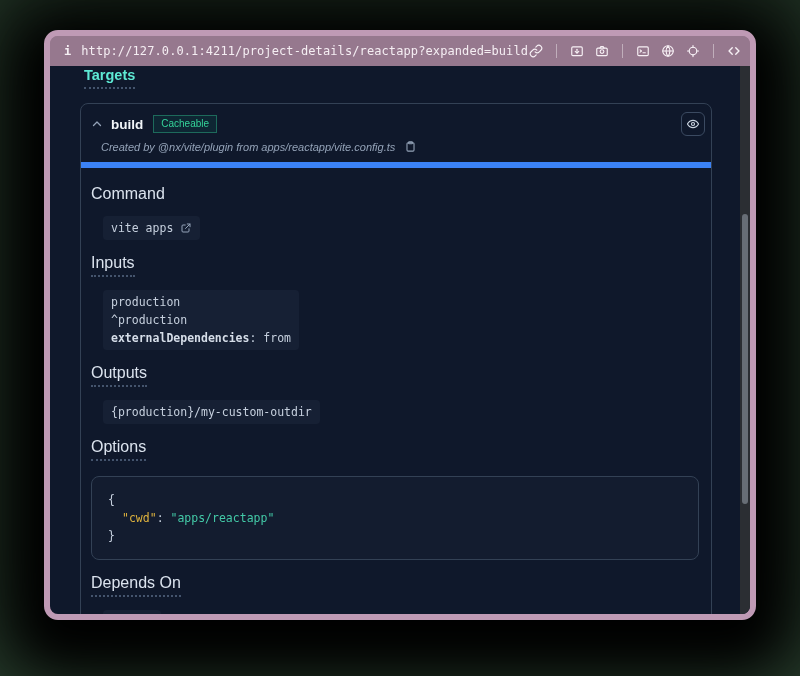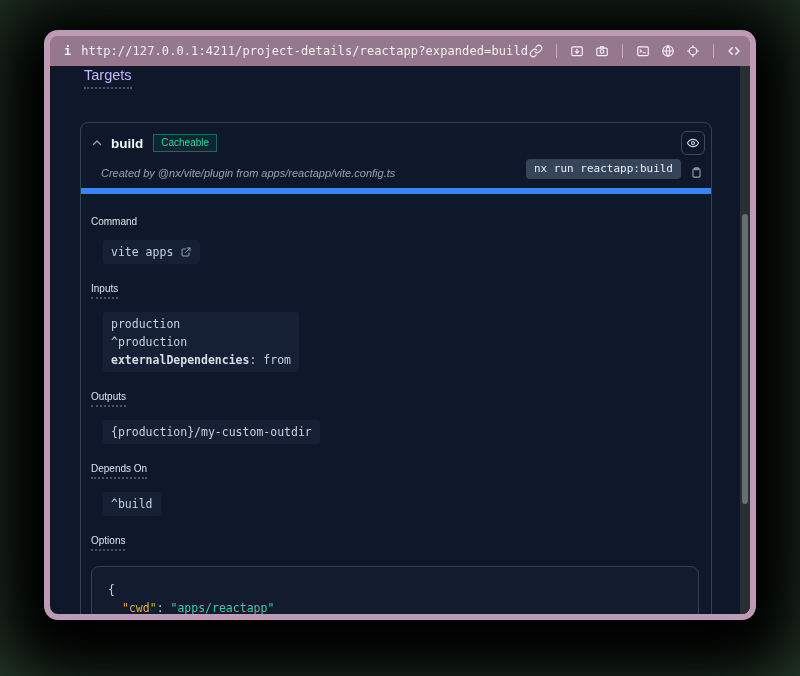--- a/index.html
+++ b/index.html
@@ -80,30 +80,30 @@
     width: 6px; height: 290px;
     border-radius: 3px;
     background: #686e76;
   }
 
   
   .page-title {
     display: inline-block;
     margin: -6px 0 0 4px;
     font-size: 14.5px;
-    font-weight: 400;
-    color: #c4b5fd;
+    font-weight: 700;
+    color: #5eead4;
     border-bottom: 2px dotted #44546d;
     padding-bottom: 4px;
   }
 
   .card {
     border: 1px solid #334155;
     border-radius: 8px;
-    margin-top: 33px;
+    margin-top: 14px;
   }
   .card-title-row {
     display: flex;
     align-items: center;
     padding: 8px 6px 0 10px;
   }
   .chev {
     width: 12px; height: 12px;
     color: #94a3b8;
     margin-right: 8px;
@@ -163,21 +163,21 @@
     color: #94a3b8;
     display: inline-flex;
     cursor: pointer;
   }
   .copy-btn svg { width: 13px; height: 13px; }
 
   .card-body { padding: 17px 12px 8px 10px; }
   .section { margin-bottom: 14px; }
   .sec-h {
     display: inline-block;
-    font-size: 10px;
+    font-size: 16px;
     font-weight: 500;
     color: #dbe3ee;
     margin-bottom: 13px;
   }
   .sec-h.dotted {
     border-bottom: 2px dotted #44546d;
     padding-bottom: 3px;
   }
   .value-group {
     display: table;
@@ -301,21 +301,20 @@
           <span class="row-spacer"></span>
           <span class="eye-btn">
             <svg viewBox="0 0 24 24" fill="none" stroke="currentColor" stroke-width="2" stroke-linejoin="round">
                 <path d="M2.5 12S6 5.8 12 5.8 21.5 12 21.5 12 18 18.2 12 18.2 2.5 12 2.5 12z"></path>
                 <circle cx="12" cy="12" r="2.6"></circle>
               </svg>
           </span>
         </div>
         <div class="created-row">
           <span class="created-text">Created by @nx/vite/plugin from apps/reactapp/vite.config.ts</span>
-          <span class="run-chip">nx run reactapp:build</span>
           <span class="copy-btn">
             <svg viewBox="0 0 24 24" fill="none" stroke="currentColor" stroke-width="2" stroke-linejoin="round">
                 <rect x="8.5" y="3.5" width="7" height="3.5" rx="1"></rect>
                 <rect x="5.5" y="5" width="13" height="15.5" rx="2"></rect>
               </svg>
           </span>
         </div>
 
         <div class="card-body">
 
@@ -341,33 +340,33 @@
               <div><span class="b">externalDependencies</span><span>: from</span></div>
             </div>
           </div>
 
           <div class="section">
             <div class="sec-h dotted">Outputs</div>
             <div class="value-group">{production}/my-custom-outdir</div>
           </div>
 
           <div class="section">
-            <div class="sec-h dotted">Depends On</div>
-            <div class="value-group">^build</div>
-          </div>
-
-          <div class="section">
             <div class="sec-h dotted">Options</div>
             <div class="code-block">
               <div>{</div>
               <div class="indent"><span class="json-key">"cwd"</span><span>: </span><span class="json-val">"apps/reactapp"</span></div>
               <div>}</div>
             </div>
           </div>
 
+          <div class="section">
+            <div class="sec-h dotted">Depends On</div>
+            <div class="value-group">^build</div>
+          </div>
+
         </div>
       </div>
 
       
       
 
     </div>
 
     <div class="scrollbar-track">
       <div class="scrollbar-thumb"></div>

